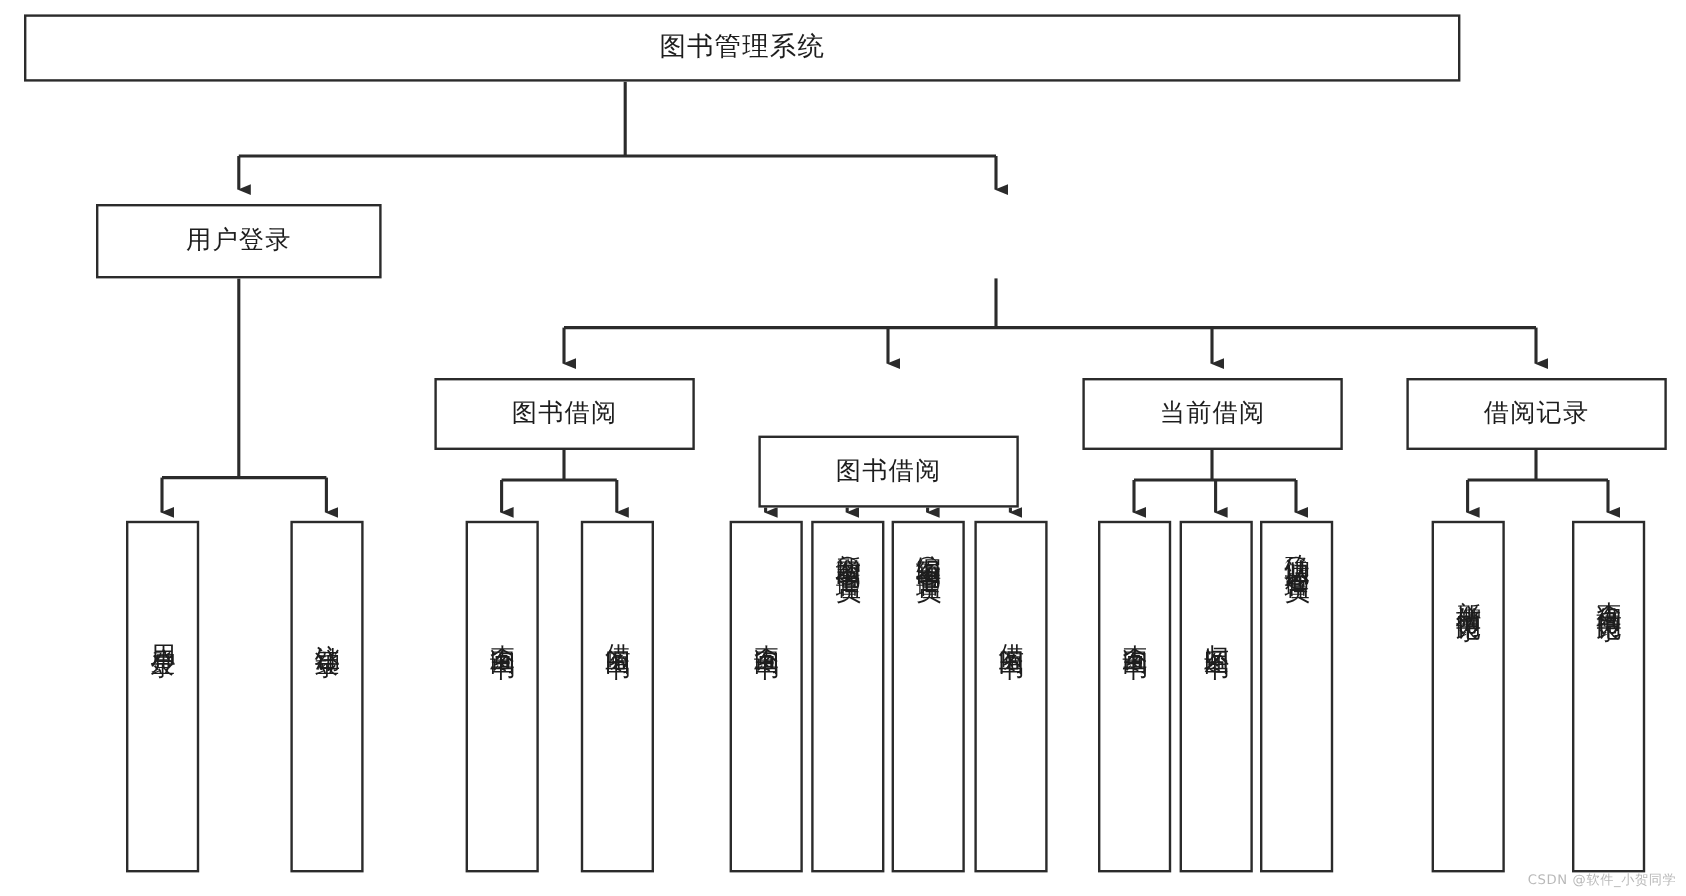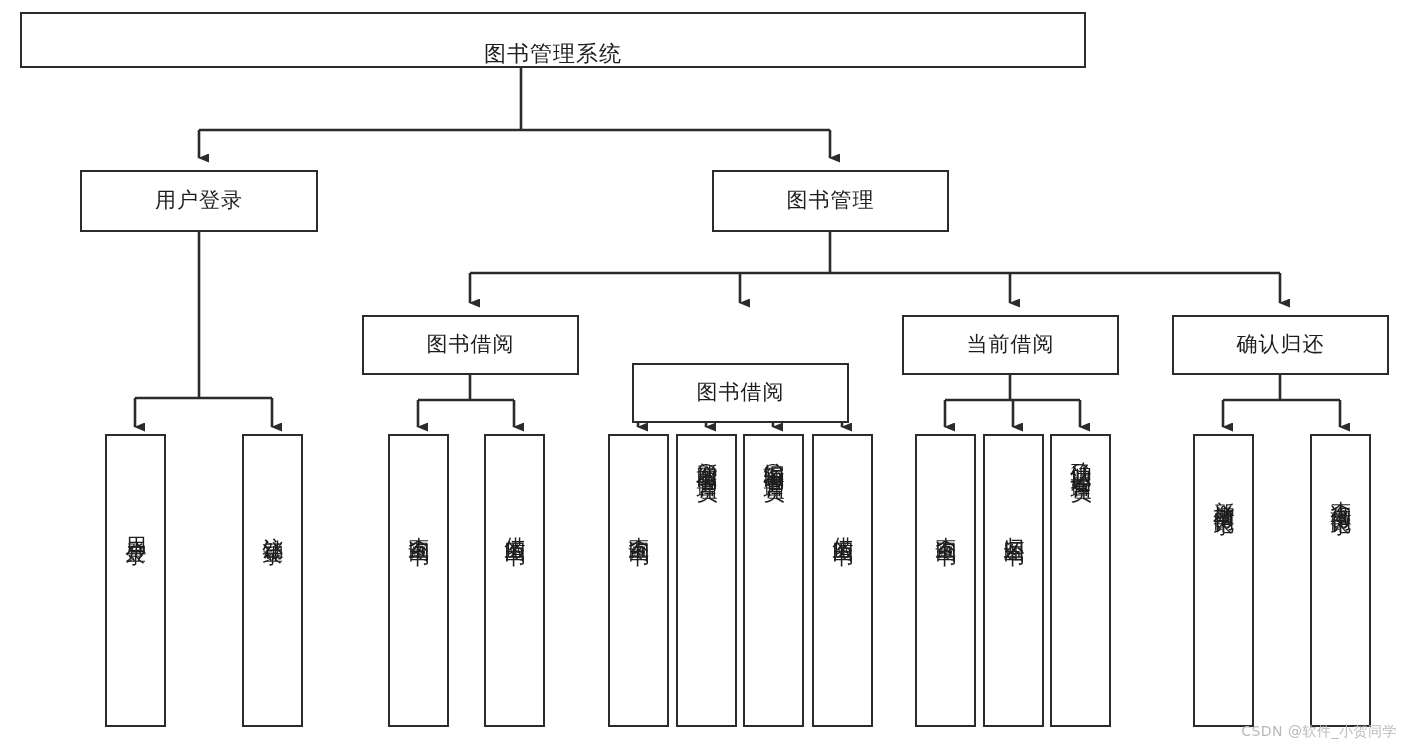--- a/index.html
+++ b/index.html
@@ -59,21 +59,21 @@
     text-orientation: upright;
     letter-spacing: 3px;
     white-space: nowrap;
     display: block;
   }
   
   #watermark {
     position: absolute;
     right: 8px;
     bottom: 6px;
-    font-size: 14px;
+    font-size: 11px;
     color: #b9b9b9;
     letter-spacing: 0.5px;
     z-index: 3;
     white-space: nowrap;
   }
 </style>
 </head>
 <body>
 
 <div id="canvas">
@@ -121,46 +121,43 @@
       <path d="M1013,400 L1013,427" marker-end="url(#arw)"></path>
       <path d="M1080,400 L1080,427" marker-end="url(#arw)"></path>
 
       <path d="M1280,375 L1280,400"></path>
       <path d="M1223,400 L1340,400"></path>
       <path d="M1223,400 L1223,427" marker-end="url(#arw)"></path>
       <path d="M1340,400 L1340,427" marker-end="url(#arw)"></path>
     </g>
   </svg>
 
-  <div class="node h root" style="left:20px; top:12px; width:1066px; height:56px;align-items:flex-end;">
+  <div class="node h root" style="left:20px; top:12px; width:1197px; height:56px;">
     <span>图书管理系统</span>
   </div>
 
   <div class="node h" style="left:80px; top:170px; width:238px; height:62px;">
     <span>用户登录</span>
   </div>
 
-  <div class="node h" style="left:712px; top:170px; width:237px; height:62px;">
-    <span>图书管理</span>
-  </div>
 
   <div class="node h" style="left:362px; top:315px; width:217px; height:60px;">
     <span>图书借阅</span>
   </div>
 
   <div class="node h" style="left:632px; top:315px; width:217px; height:60px;margin-top:48px;">
     <span>图书借阅</span>
   </div>
 
   <div class="node h" style="left:902px; top:315px; width:217px; height:60px;">
     <span>当前借阅</span>
   </div>
 
   <div class="node h" style="left:1172px; top:315px; width:217px; height:60px;">
-    <span>确认归还</span>
+    <span>借阅记录</span>
   </div>
 
   <div class="node v" style="left:105px; top:434px; width:61px; height:293px; padding-top:84px;">
     <span class="vtext">用户登录</span>
   </div>
 
   <div class="node v" style="left:242px; top:434px; width:61px; height:293px; padding-top:84px;">
     <span class="vtext">注销登录</span>
   </div>
 

